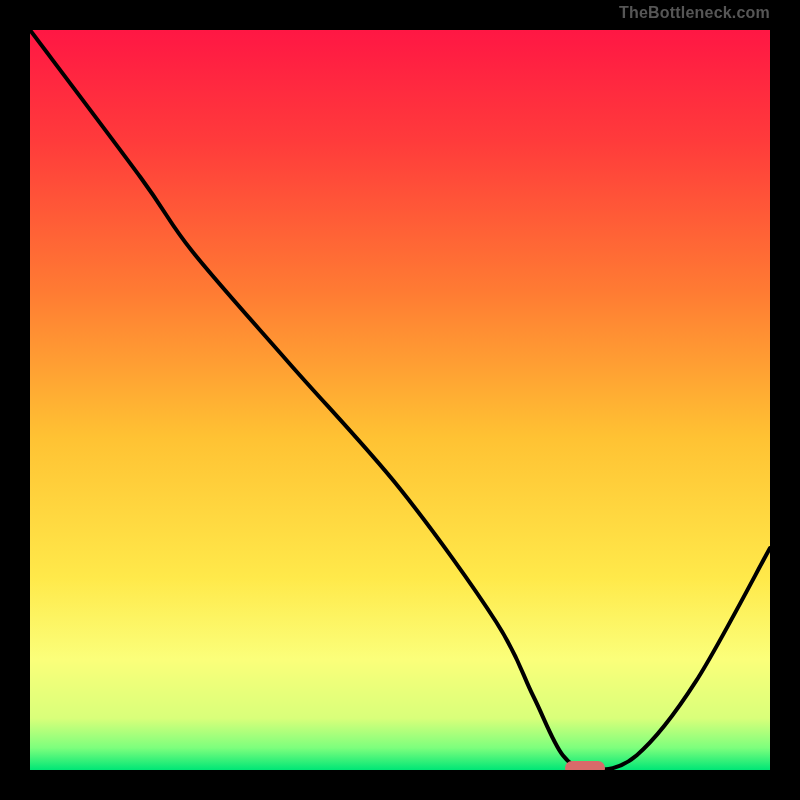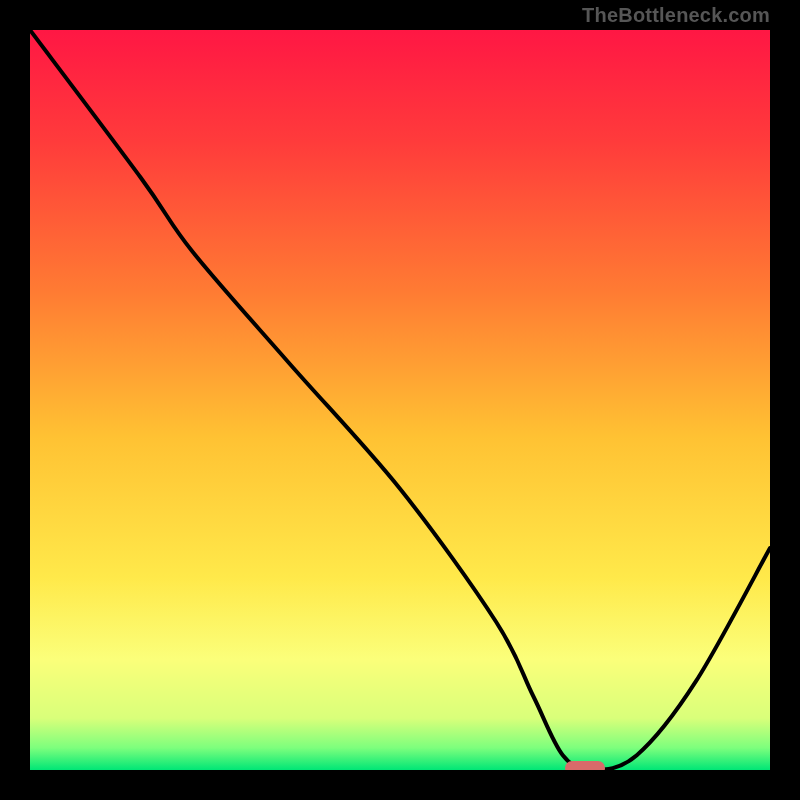--- a/index.html
+++ b/index.html
@@ -16,21 +16,21 @@
     top: 30px;
     width: 740px;
     height: 740px;
     background: #000;
   }
   .watermark {
     position: absolute;
     top: 4px;
     right: 30px;
     font-family: Arial, Helvetica, sans-serif;
-    font-size: 20px;
+    font-size: 16px;
     font-weight: 600;
     color: #565656;
     letter-spacing: 0.2px;
   }
   svg { display: block; }
 </style>
 </head>
 <body>
 
 <div class="frame">

